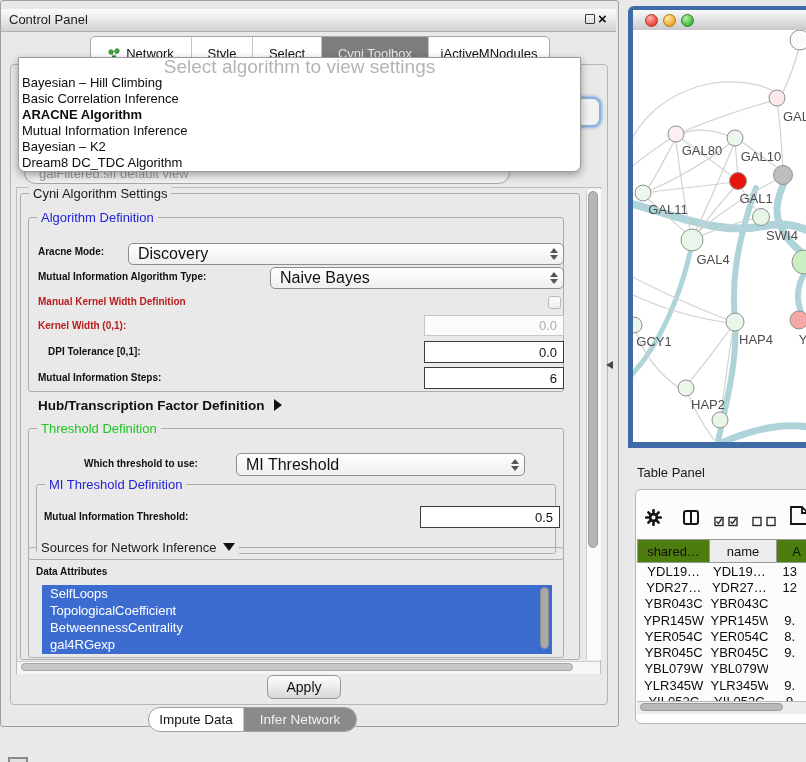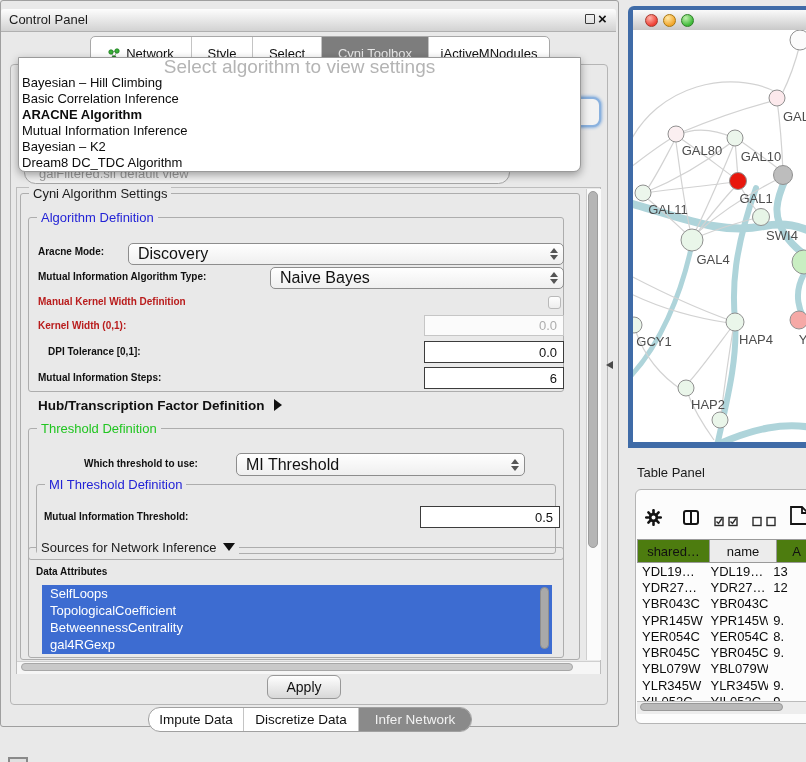--- a/index.html
+++ b/index.html
@@ -76,21 +76,21 @@
   .net-canvas{left:633px;top:30px;width:177px;height:412px;background:#fff;overflow:hidden;}
   .net-canvas svg text{font:13px "Liberation Sans",sans-serif;fill:#4d4d4d;text-anchor:middle;}
   
   .tp-title{left:637px;top:465px;font-size:13px;color:#1b1b1b;}
   .tp-panel{left:635px;top:489px;width:175px;height:233px;background:#fcfcfc;border:1px solid #b5b5b5;border-radius:6px;}
   .tp-toolbar-icon{position:absolute;}
   .thead{left:637px;top:539px;height:24px;display:flex;}
   .thcell{border:1px solid #9a9a9a;border-left:none;display:flex;align-items:center;justify-content:center;font-size:13px;color:#111;box-sizing:border-box;background:#ececec;}
   .thcell:first-child{border-left:1px solid #9a9a9a;}
   .thcell.hl{background:#4d7c0f;}
-  .tbody{left:637px;top:563px;width:169px;height:138px;overflow:hidden;}
+  .tbody{left:637px;top:563px;width:169px;height:138px;overflow:hidden;text-align:center;}
   .trow{display:flex;height:16.3px;align-items:center;}
   .tcell{font-size:13px;color:#0c0c0c;padding-left:5px;box-sizing:border-box;white-space:nowrap;overflow:hidden;}
   .c0{width:73px;}.c1{width:67px;}.c2{width:40px;}
   .tp-hsb{left:637px;top:701px;width:169px;height:12px;background:#ededed;border-top:1px solid #bbb;}
   .tp-hsb-thumb{left:640px;top:703px;width:143px;height:8px;background:#b9b9b9;border:1px solid #999;border-radius:4px;box-sizing:border-box;}
   
   .mini-icon{left:8px;top:757px;width:20px;height:8px;background:#e0e0e0;border:2px solid #8a8a8a;box-sizing:border-box;}
   .cursor{left:606px;top:361px;width:0;height:0;border-top:4px solid transparent;border-bottom:4px solid transparent;border-right:7px solid #4a4a4a;}
 </style>
 </head>
@@ -224,23 +224,20 @@
     <div class="attr-item">gal4RGexp</div>
     <div class="attr-sb"></div>
   </div>
 
 <div class="abs apply-btn">
     <span>Apply</span>
   </div>
 <div class="abs btabstrip">
   <div class="btab" style="width:94px;">
       <span>Impute Data</span>
-    </div>
-  <div class="btab" style="width:114px;">
-      <span>Discretize Data</span>
     </div>
   <div class="btab sel" style="width:112px;">
       <span>Infer Network</span>
     </div>
 </div>
 
 <div class="abs net-window"></div>
 <div class="abs net-titlebar">
   <div style="display:flex;gap:5px;padding:3.5px 0 0 12px;">
     <div class="light red"></div>

